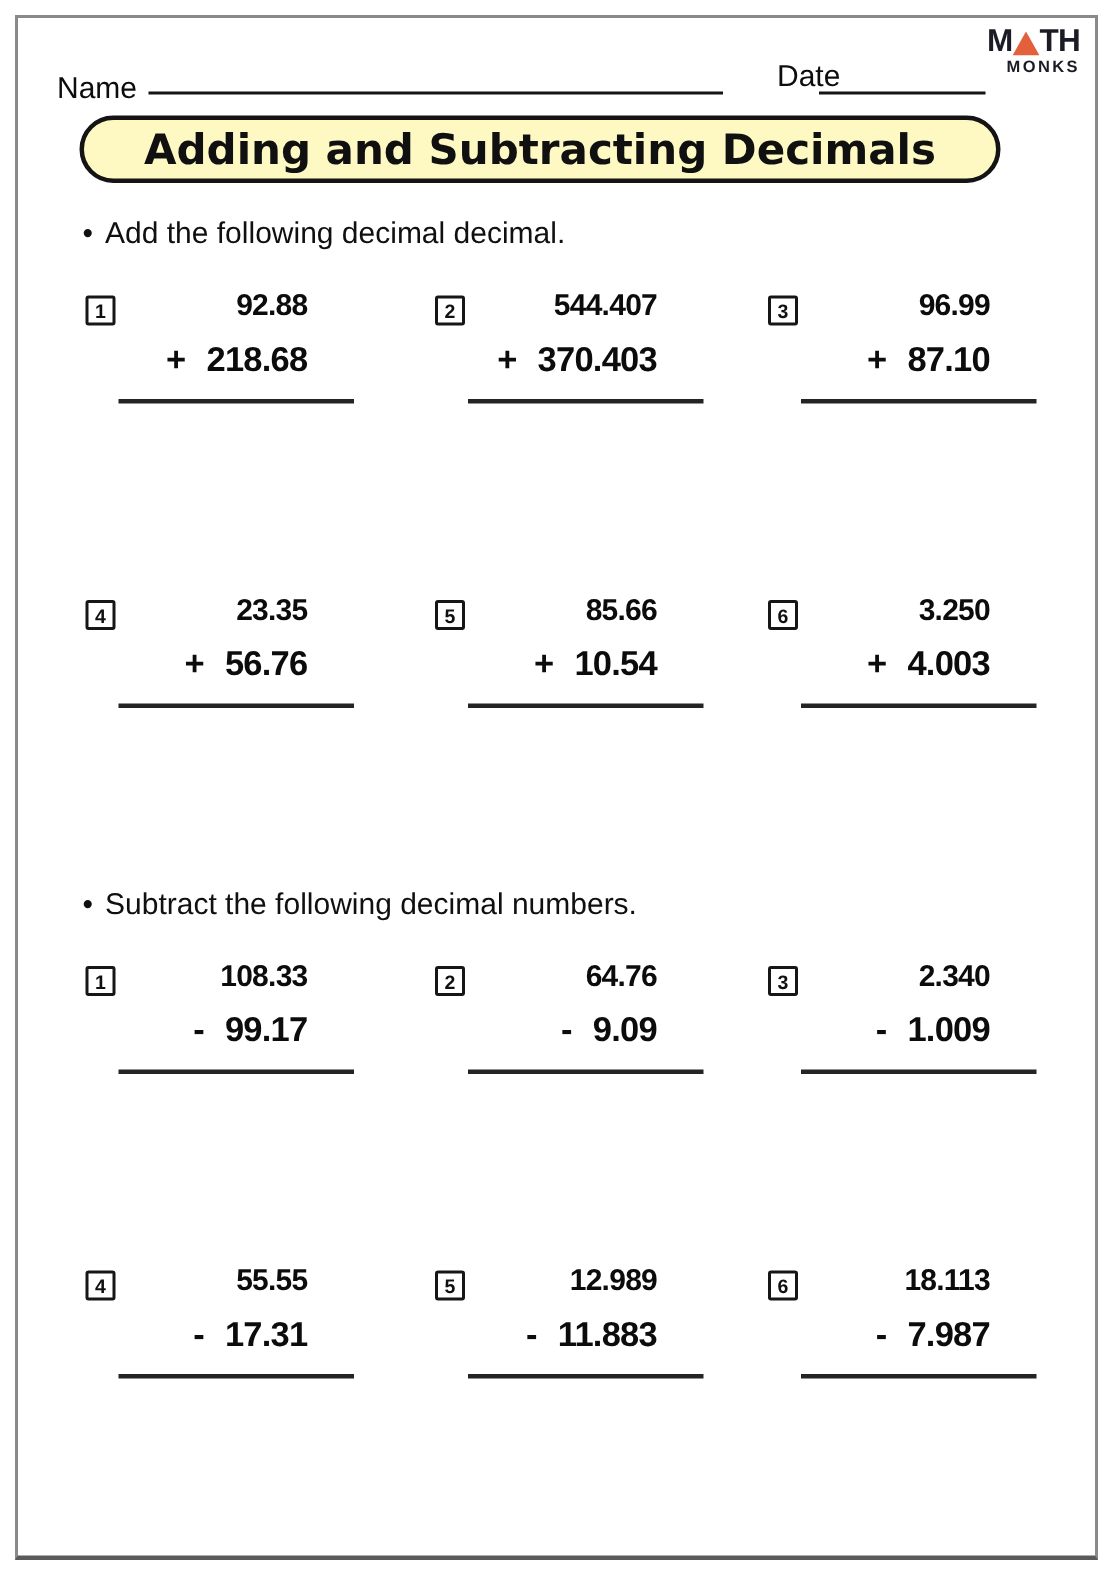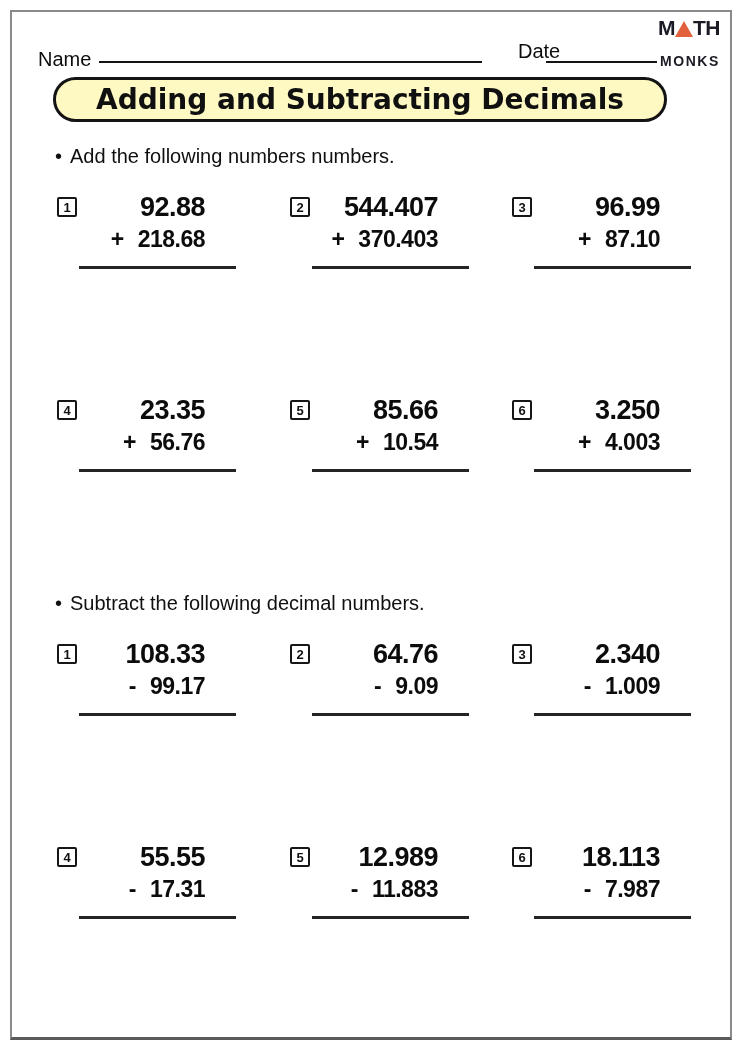--- a/index.html
+++ b/index.html
@@ -40,24 +40,24 @@
     justify-content: flex-end;
     font-weight: bold;
     font-size: 21px;
     letter-spacing: -0.5px;
     color: #1b1b26;
     line-height: 1;
   }
   .logo-top svg { display: block; margin: 0 0 1px 0; }
   .logo-bottom {
     font-weight: bold;
-    font-size: 14px;
+    font-size: 11px;
     letter-spacing: 1.6px;
     color: #1b1b26;
-    margin-top: 15px;
+    margin-top: 1px;
   }
   
   .title-pill {
     position: absolute;
     left: 53px; top: 77px;
     width: 614px; height: 45px;
     border: 3px solid #141414;
     border-radius: 23px;
     display: flex;
     align-items: center;
@@ -100,21 +100,21 @@
     font-size: 13px;
     font-weight: bold;
     color: #101010;
     background: #ffffff;
   }
   .op-top {
     position: absolute;
     left: 0; top: -3px;
     width: 148px;
     text-align: right;
-    font-size: 27px;
+    font-size: 20px;
     font-weight: bold;
     letter-spacing: -0.5px;
     color: #0c0c0c;
     line-height: 1.1;
   }
   .op-bottom-row {
     position: absolute;
     left: 0; top: 31px;
     width: 148px;
     display: flex;
@@ -156,21 +156,21 @@
   </div>
   <div class="logo-bottom">MONKS</div>
 </div>
 
 <div class="title-pill">
   <span>Adding and Subtracting Decimals</span>
 </div>
 
 <div class="instruction" style="top:145px;">
   <span class="bullet">•</span>
-  <span>Add the following numbers numbers.</span>
+  <span>Add the following decimal decimal.</span>
 </div>
 
 <div class="problem" style="left:57px; top:196px;">
   <div class="badge">1</div>
   <div class="op-top">92.88</div>
   <div class="op-bottom-row">
     <span>+</span>
     <span>218.68</span>
   </div>
   <div class="answer-line"></div>

